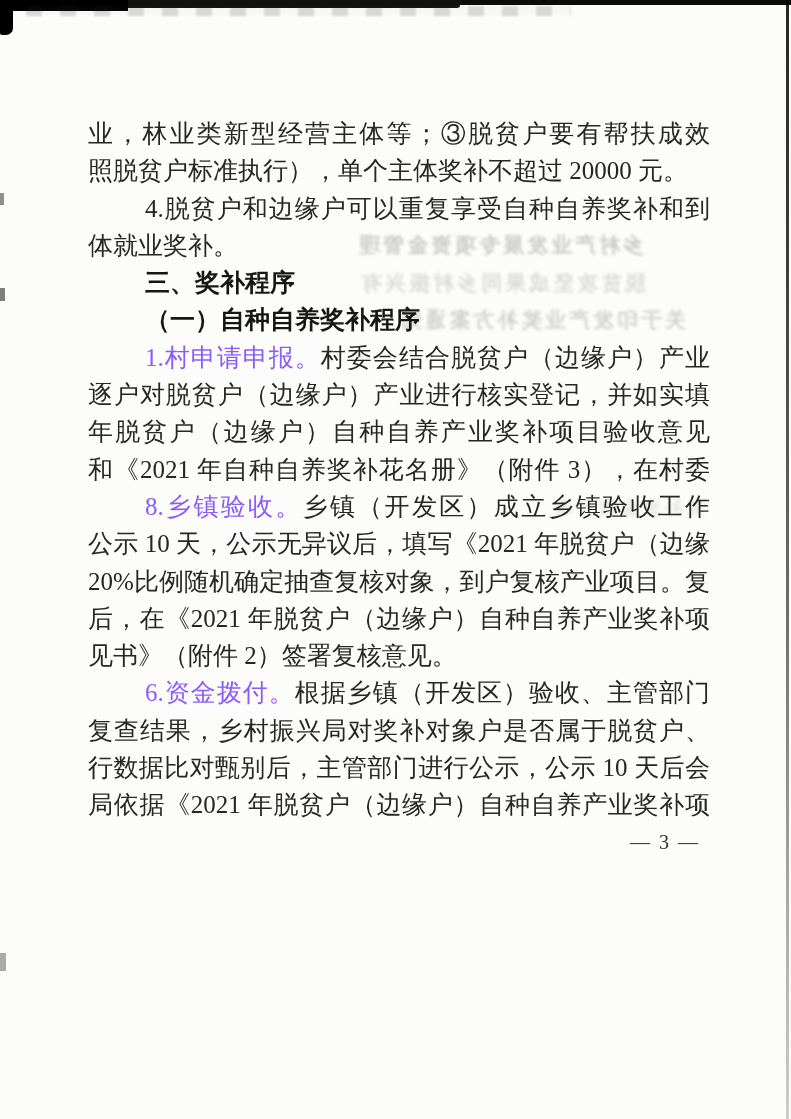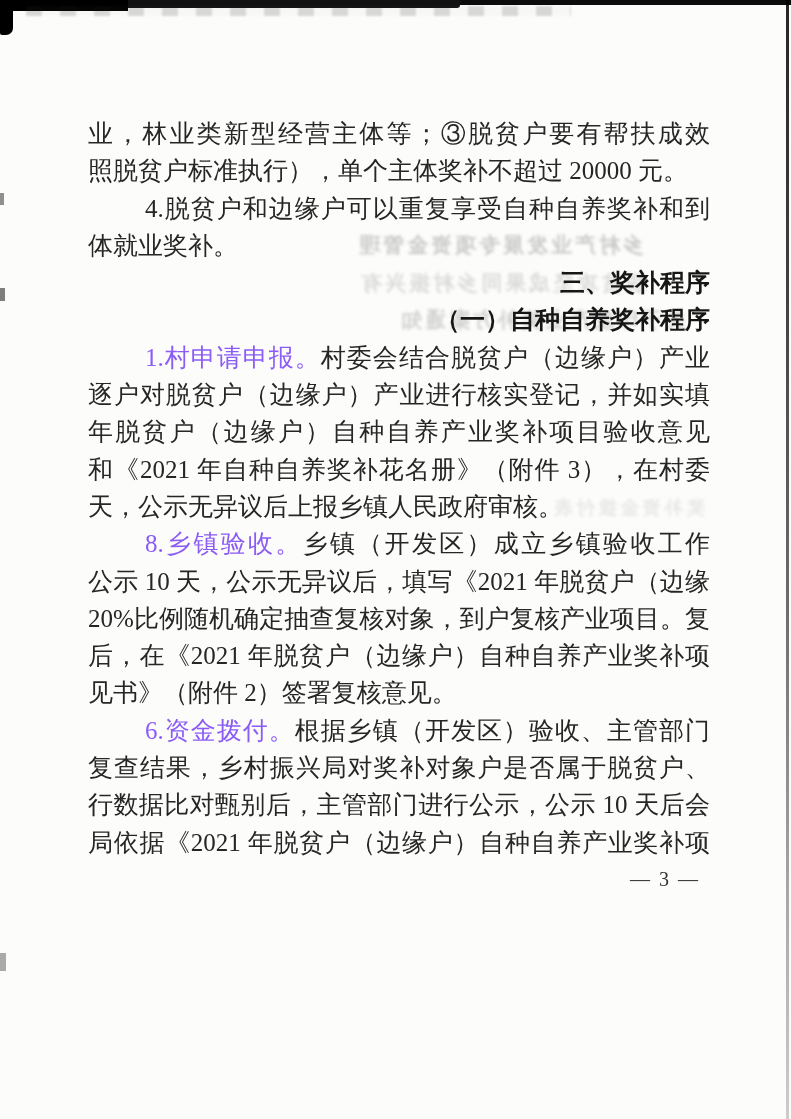--- a/index.html
+++ b/index.html
@@ -50,21 +50,21 @@
     color:#262626;
   }
   .line{
     height:37.3px;line-height:37.3px;font-size:25px;
     overflow:hidden;
   }
   .j{text-align:justify;text-align-last:justify;text-justify:inter-character;}
   .ind{padding-left:57px;}
   .heading{
     font-family:"Liberation Sans","DejaVu Sans",sans-serif;
-    font-weight:700;color:#161616;text-align:right;
+    font-weight:700;color:#161616;
   }
   .lead{font-weight:400;color:#8b5cf6;}
   .pagenum{
     text-align:right;padding-right:10px;
     font-size:20px;color:#333;letter-spacing:2px;
   }
 </style>
 </head>
 <body>
 
@@ -89,21 +89,20 @@
     <div class="line j">业，林业类新型经营主体等；③脱贫户要有帮扶成效（边缘户参</div>
     <div class="line">照脱贫户标准执行），单个主体奖补不超过 20000 元。</div>
     <div class="line j ind">4.脱贫户和边缘户可以重复享受自种自养奖补和到经营主</div>
     <div class="line">体就业奖补。</div>
     <div class="line heading ind">三、奖补程序</div>
     <div class="line heading ind">（一）自种自养奖补程序</div>
     <div class="line j ind"><span class="lead">1.村申请申报。</span><span>村委会结合脱贫户（边缘户）产业发展情况，</span></div>
     <div class="line j">逐户对脱贫户（边缘户）产业进行核实登记，并如实填写《2021</div>
     <div class="line j">年脱贫户（边缘户）自种自养产业奖补项目验收意见书》（附件 2）</div>
     <div class="line j">和《2021 年自种自养奖补花名册》（附件 3），在村委会公示 10</div>
-    <div class="line">天，公示无异议后上报乡镇人民政府审核。</div>
     <div class="line j ind"><span class="lead">8.乡镇验收。</span><span>乡镇（开发区）成立乡镇验收工作组，对各村</span></div>
     <div class="line j">公示 10 天，公示无异议后，填写《2021 年脱贫户（边缘户）自</div>
     <div class="line j">20%比例随机确定抽查复核对象，到户复核产业项目。复核合格</div>
     <div class="line j">后，在《2021 年脱贫户（边缘户）自种自养产业奖补项目验收意</div>
     <div class="line">见书》（附件 2）签署复核意见。</div>
     <div class="line j ind"><span class="lead">6.资金拨付。</span><span>根据乡镇（开发区）验收、主管部门（单位）</span></div>
     <div class="line j">复查结果，乡村振兴局对奖补对象户是否属于脱贫户、边缘户进</div>
     <div class="line j">行数据比对甄别后，主管部门进行公示，公示 10 天后会同财政</div>
     <div class="line j">局依据《2021 年脱贫户（边缘户）自种自养产业奖补项目验收意</div>
     <div class="line pagenum">— 3 —</div>

